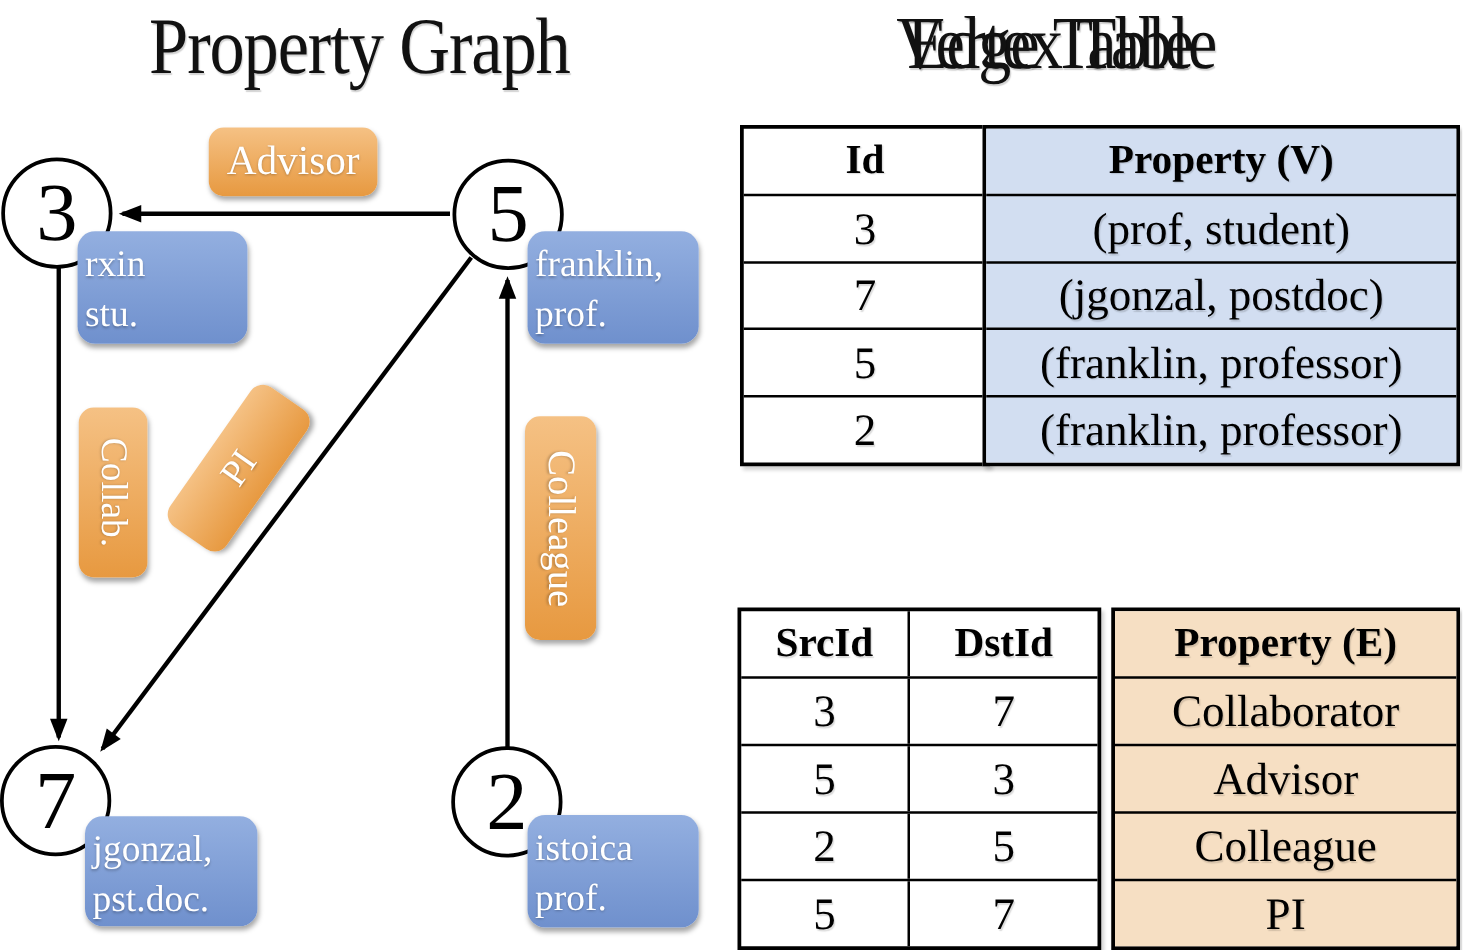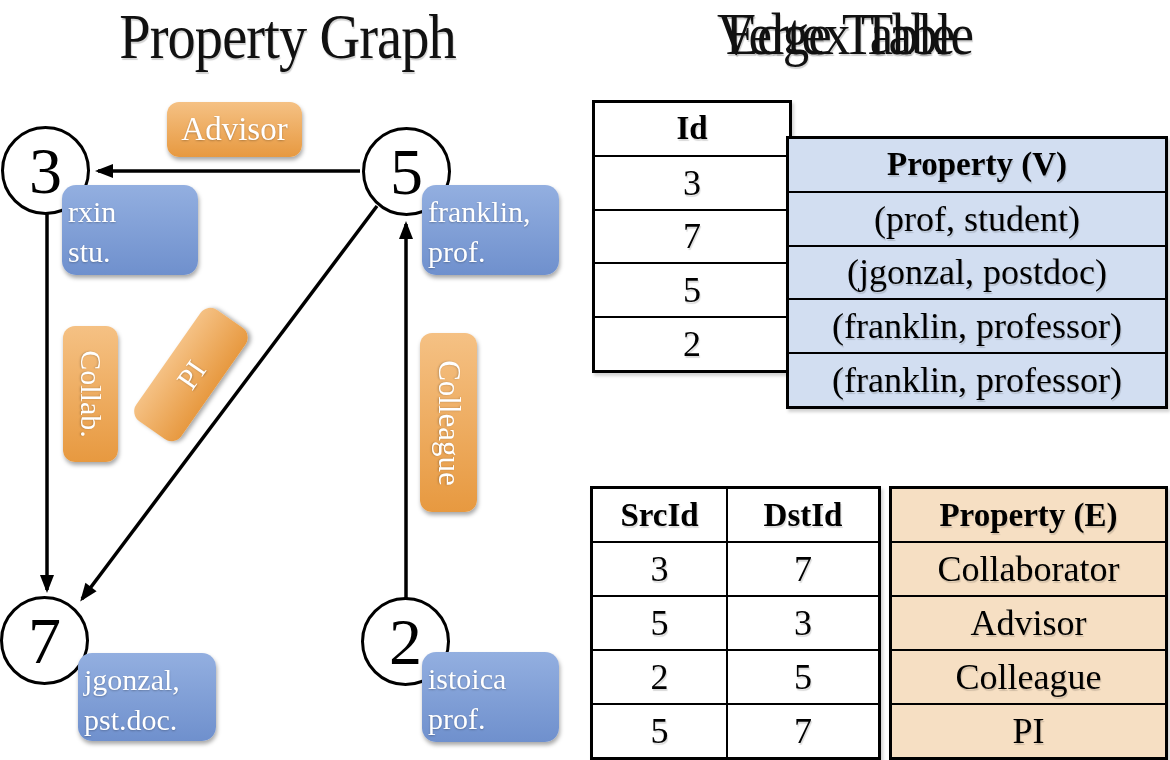--- a/index.html
+++ b/index.html
@@ -35,21 +35,21 @@
   
   .pbox {
     position:absolute; box-sizing:border-box; border-radius:14px;
     background:linear-gradient(180deg,#93afe0 0%, #6f90cd 100%);
     color:#fff; font-size:30px; line-height:40px; padding:7px 0 0 6px;
     box-shadow:1px 3px 4px rgba(0,0,0,0.35);
     text-shadow:0 1px 2px rgba(0,0,0,0.25);
   }
   .rxin     { left:62px;  top:185px; width:136px; height:90px; }
   .franklin { left:422px; top:185px; width:137px; height:90px; }
-  .jgonzal  { left:78px;  top:653px; width:138px; height:88px; }
+  .jgonzal  { left:68px;  top:653px; width:138px; height:88px; }
   .istoica  { left:422px; top:652px; width:137px; height:90px; }
 
   
   .ebox {
     position:absolute; box-sizing:border-box; border-radius:12px;
     background:linear-gradient(180deg,#f5c184 0%, #e79940 100%);
     color:#fff; display:flex; align-items:center; justify-content:center;
     box-shadow:1px 3px 4px rgba(0,0,0,0.35);
     text-shadow:0 1px 2px rgba(0,0,0,0.25);
   }
@@ -73,21 +73,21 @@
   }
   .tbl > .cell:first-child, .tbl > .trow:first-child { border-top:none; }
   .trow { flex:1; display:flex; border-top:2.5px solid #000; }
   .trow .cell { flex:none; width:133px; border-top:none; border-right:2.5px solid #000;text-align:center; }
   .trow .cell:last-child { flex:1; border-right:none; }
   .th .cell, .cell.th { font-weight:bold; font-size:33px; }
   .bluecol  .cell { background:#d2def1; }
   .orangecol .cell { background:#f6dfc3; }
 
   .vid   { left:592px; top:100px; width:200px; height:273px; }
-  .vprop { left:786px; top:100px; width:382px; height:273px;margin-top:36px; }
+  .vprop { left:786px; top:100px; width:382px; height:273px; }
   .esrc  { left:590px; top:486px; width:291px; height:274px; }
   .eprop { left:889px; top:486px; width:279px; height:274px; }
 </style>
 </head>
 <body>
 
 <div class="canvas">
 
   <div class="title gtitle">Property Graph</div>
   <div class="title vtitle">Vertex Table</div>

